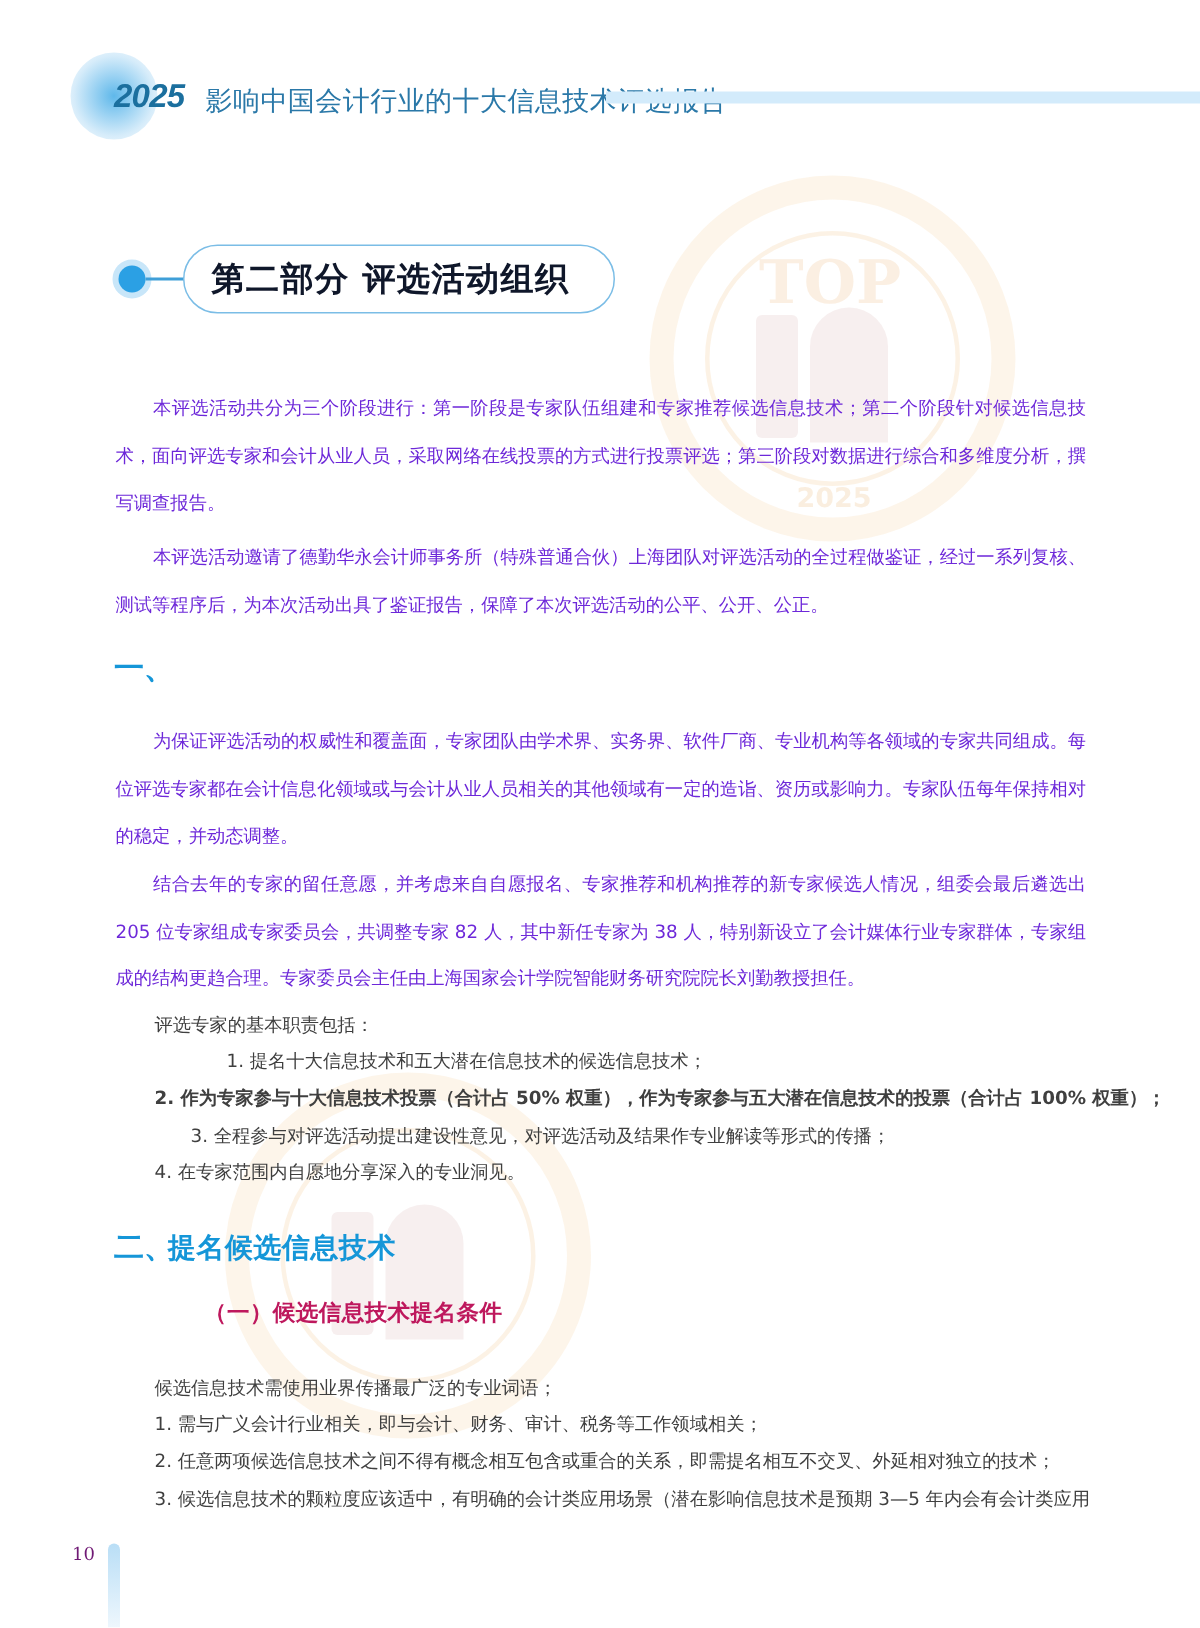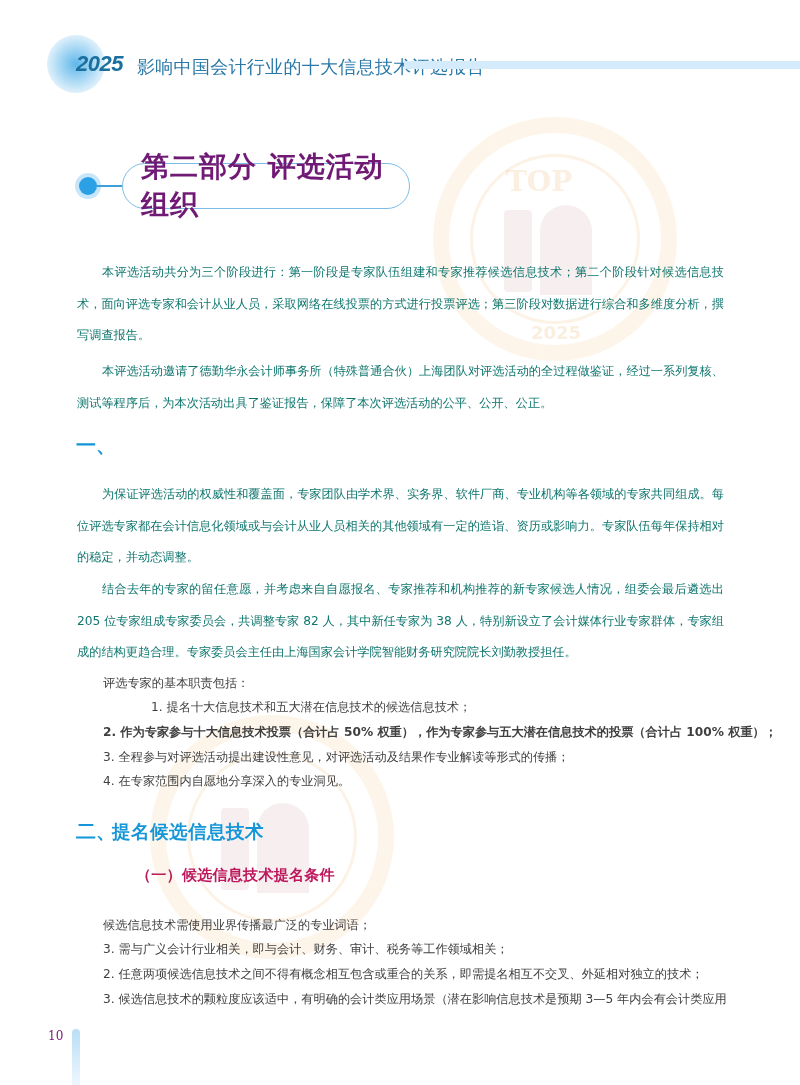--- a/index.html
+++ b/index.html
@@ -21,24 +21,24 @@
   .wm-top { position: absolute; font-family: "DejaVu Serif", serif; color: rgba(240, 190, 140, 0.25); font-weight: bold; }
   .wm-ia { position: absolute; background: rgba(215, 175, 175, 0.2); border-radius: 30px 30px 0 0; }
   .wm-year { position: absolute; font-family: "DejaVu Sans", sans-serif; color: rgba(240, 200, 150, 0.3); font-weight: bold; }
 
   
   .part-dot { position: absolute; left: 79px; top: 177px; width: 18px; height: 18px; border-radius: 50%;
     background: #2ba0e4; box-shadow: 0 0 0 4px #c8e6f9; }
   .part-line { position: absolute; left: 97px; top: 185px; width: 28px; height: 2px; background: #3f9fd8; }
   .part-box { position: absolute; left: 122px; top: 163px; width: 288px; height: 46px; border: 1.5px solid #7bbde6;
     border-radius: 23px; background: #fff; display: flex; align-items: center; padding-left: 18px; }
-  .part-title { font-family: "DejaVu Serif", serif; font-weight: bold; font-size: 28px; color: #701a75; letter-spacing: 1px; }
+  .part-title { font-family: "DejaVu Serif", serif; font-weight: bold; font-size: 22px; color: #0f172a; letter-spacing: 1px; }
 
   
-  .para { position: absolute; left: 77px; width: 647px; font-size: 12.2px; line-height: 31.5px; color: #0f766e; text-indent: 25px; text-align: justify; }
+  .para { position: absolute; left: 77px; width: 647px; font-size: 12.2px; line-height: 31.5px; color: #6d28d9; text-indent: 25px; text-align: justify; }
   .plain { position: absolute; left: 103px; font-size: 12.2px; line-height: 31px; color: #3f3f3f; white-space: nowrap; }
 
   
   .sec { position: absolute; left: 76px; display: flex; align-items: center; }
   .sec-num { position: relative; font-size: 20px; font-weight: bold; color: #1596d8; width: 36px; }
   .sec-num::before { content: ""; position: absolute; left: -2px; top: 2px; width: 22px; height: 22px; border-radius: 50%; background: #cbe8fa; z-index: -1; }
   .sec-title { font-size: 18.5px; font-weight: bold; color: #1596d8; letter-spacing: 0.5px; }
   .subsec { position: absolute; left: 108px; font-size: 15px; font-weight: bold; color: #be185d; letter-spacing: 0.3px; margin-left: 28px; }
 
   .page-num { position: absolute; left: 48px; top: 1029px; font-family: "DejaVu Serif", serif; font-size: 12px; color: #701a75; }
@@ -49,21 +49,21 @@
 <body>
 
 <div class="hdr-glow"></div>
 <div class="hdr-year">2025</div>
 <div class="hdr-title">影响中国会计行业的十大信息技术评选报告</div>
 <div class="hdr-bar"></div>
 
 <div>
   <div class="wm wm-outer" style="left:433px; top:117px; width:244px; height:244px;"></div>
   <div class="wm wm-inner" style="left:470px; top:154px; width:170px; height:170px;"></div>
-  <div class="wm-top" style="left:506px; top:165px; font-size:28px;">TOP</div>
+  <div class="wm-top" style="left:506px; top:165px; font-size:40px;">TOP</div>
   <div class="wm-ia" style="left:504px; top:210px; width:28px; height:82px; border-radius:4px;"></div>
   <div class="wm-ia" style="left:540px; top:205px; width:52px; height:90px;"></div>
   <div class="wm-year" style="left:531px; top:322px; font-size:18px;">2025</div>
 </div>
 
 <div>
   <div class="wm wm-outer" style="left:150px; top:715px; width:244px; height:244px;"></div>
   <div class="wm wm-inner" style="left:187px; top:752px; width:170px; height:170px;"></div>
   <div class="wm-ia" style="left:221px; top:808px; width:28px; height:82px; border-radius:4px;"></div>
   <div class="wm-ia" style="left:257px; top:803px; width:52px; height:90px;"></div>
@@ -80,28 +80,28 @@
 
 <div class="sec" style="top:432px;">
   <span class="sec-num">一、</span>
 </div>
 <p class="para" style="top:479px;">为保证评选活动的权威性和覆盖面，专家团队由学术界、实务界、软件厂商、专业机构等各领域的专家共同组成。每位评选专家都在会计信息化领域或与会计从业人员相关的其他领域有一定的造诣、资历或影响力。专家队伍每年保持相对的稳定，并动态调整。</p>
 <p class="para" style="top:574px;">结合去年的专家的留任意愿，并考虑来自自愿报名、专家推荐和机构推荐的新专家候选人情况，组委会最后遴选出205 位专家组成专家委员会，共调整专家 82 人，其中新任专家为 38 人，特别新设立了会计媒体行业专家群体，专家组成的结构更趋合理。专家委员会主任由上海国家会计学院智能财务研究院院长刘勤教授担任。</p>
 
 <div class="plain" style="top:668px;">评选专家的基本职责包括：</div>
 <div class="plain" style="top:692px;margin-left:48px;">1. 提名十大信息技术和五大潜在信息技术的候选信息技术；</div>
 <div class="plain" style="top:717px;font-weight:bold;">2. 作为专家参与十大信息技术投票（合计占 50% 权重），作为专家参与五大潜在信息技术的投票（合计占 100% 权重）；</div>
-<div class="plain" style="top:742px;">3. 全程参与对评选活动提出建设性意见，对评选活动及结果作专业解读等形式的传播；</div>
+<div class="plain" style="top:742px;margin-left:24px;">3. 全程参与对评选活动提出建设性意见，对评选活动及结果作专业解读等形式的传播；</div>
 <div class="plain" style="top:766px;">4. 在专家范围内自愿地分享深入的专业洞见。</div>
 
 <div class="sec" style="top:818px;">
   <span class="sec-num">二、</span>
   <span class="sec-title">提名候选信息技术</span>
 </div>
 <div class="subsec" style="top:866px;">（一）候选信息技术提名条件</div>
 
 <div class="plain" style="top:910px;">候选信息技术需使用业界传播最广泛的专业词语；</div>
-<div class="plain" style="top:934px;">3. 需与广义会计行业相关，即与会计、财务、审计、税务等工作领域相关；</div>
+<div class="plain" style="top:934px;">1. 需与广义会计行业相关，即与会计、财务、审计、税务等工作领域相关；</div>
 <div class="plain" style="top:959px;">2. 任意两项候选信息技术之间不得有概念相互包含或重合的关系，即需提名相互不交叉、外延相对独立的技术；</div>
 <div class="plain" style="top:984px;">3. 候选信息技术的颗粒度应该适中，有明确的会计类应用场景（潜在影响信息技术是预期 3—5 年内会有会计类应用</div>
 
 <div class="page-num">10</div>
 <div class="page-bar"></div>
 
 </body></html>

